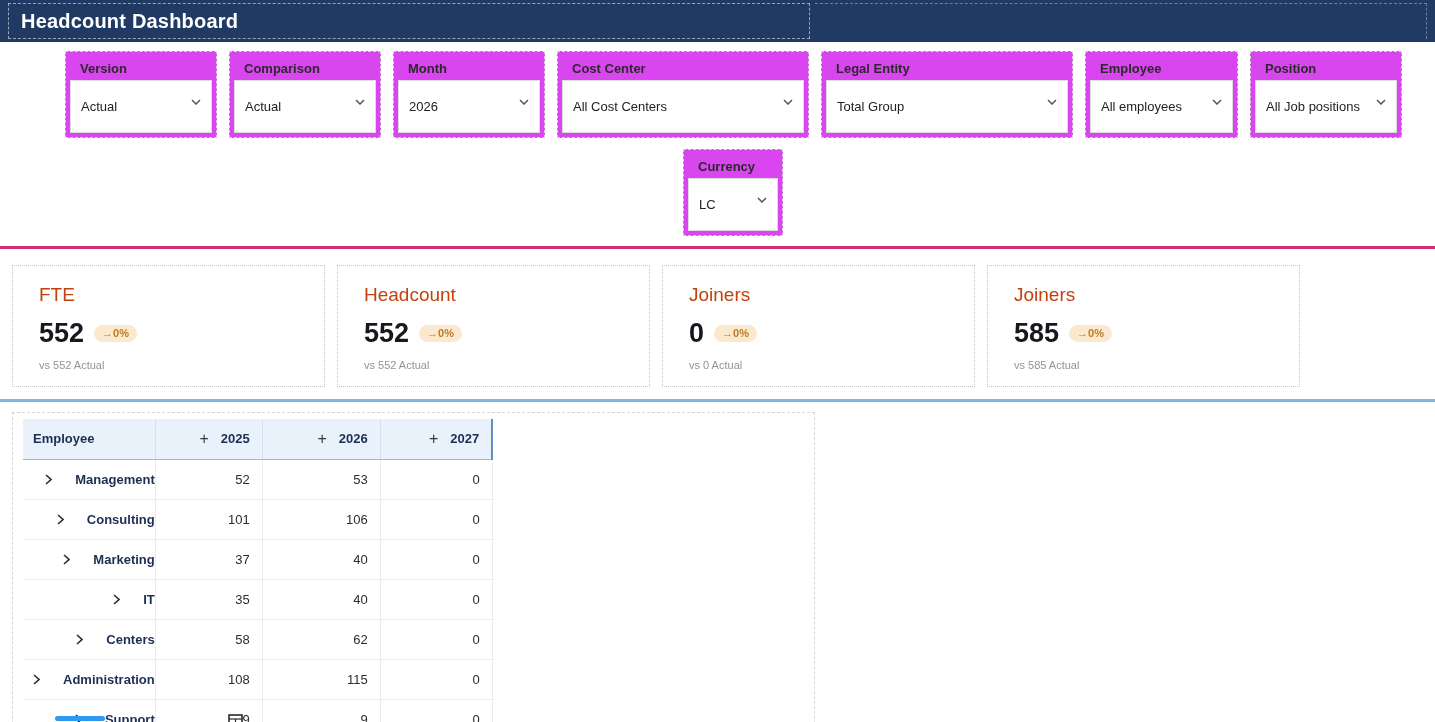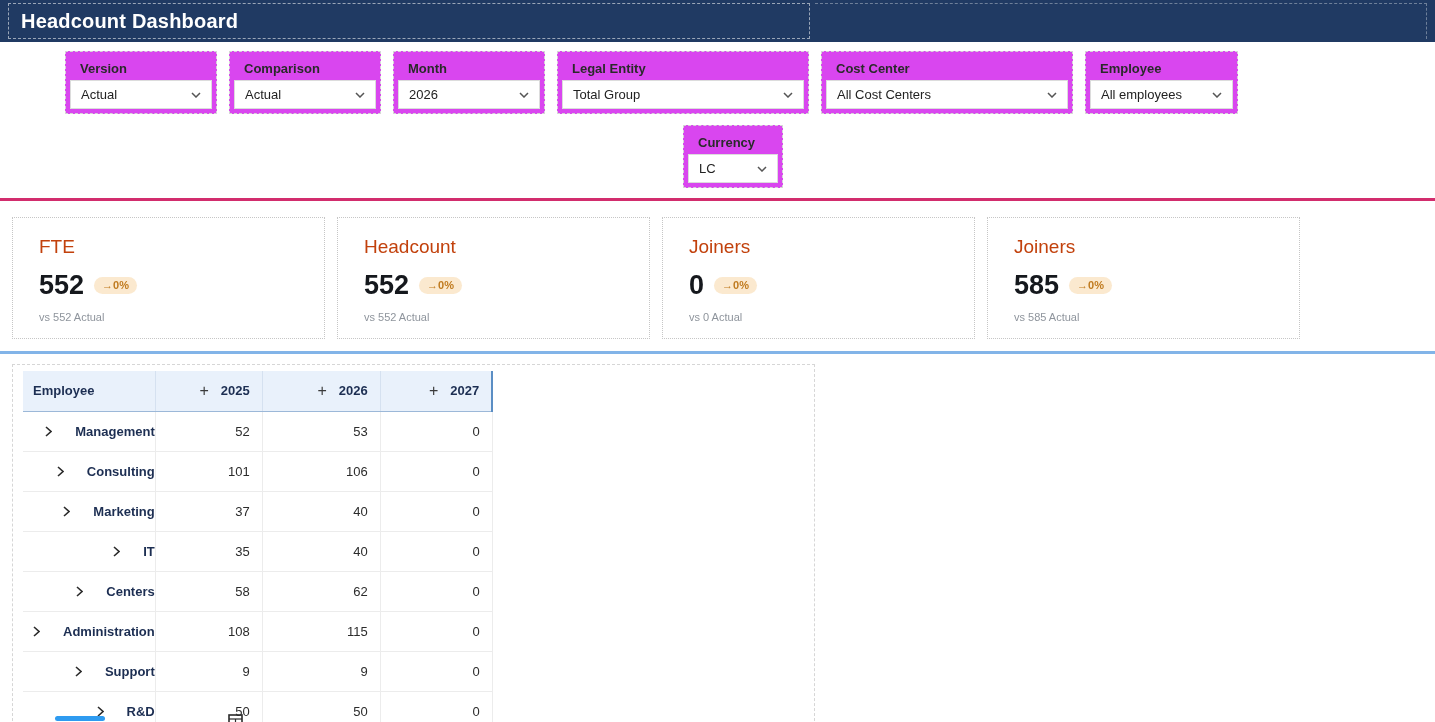--- a/index.html
+++ b/index.html
@@ -12,21 +12,21 @@
   .title-box { height:36px; width:802px; border:1px dashed rgba(255,255,255,.55); display:flex; align-items:center; padding-left:12px; }
   .title-box h1 { color:#ffffff; font-size:20px; font-weight:600; letter-spacing:.2px; }
   .topbar-rest { flex:1; height:36px; margin-left:5px; border-top:1px dashed rgba(255,255,255,.35); border-right:1px dashed rgba(255,255,255,.35); }
 
   
   .filters { padding-top:9px; }
   .filter-row { display:flex; gap:12px; margin-left:65px; }
   .currency-row { margin-left:683px; margin-top:11px; }
   .filter { border:1px dashed #d6d6d6; background:#d946ef; padding:4px; }
   .filter-label { font-size:13px; font-weight:700; color:#2a2a2a; padding:5px 10px 4px 10px; }
-  .filter-select { border:1px solid #dcdcdc; background:#fff; display:flex; justify-content:space-between; align-items:center; padding:6px 10px; font-size:13px; color:#222; cursor:pointer; min-height:28px; }
+  .filter-select { border:1px solid #dcdcdc; background:#fff; display:flex; justify-content:space-between; align-items:flex-start; padding:18px 10px; font-size:13px; color:#222; cursor:pointer; min-height:28px; }
   .filter-select .val { white-space:nowrap; overflow:hidden; text-overflow:ellipsis; }
   .chev-down { flex:0 0 auto; margin-left:6px; display:flex; align-items:center; }
 
   
   .divider { width:100%; }
   .divider.pink { height:3px; background:#d22d6d; margin-top:10px; }
   .divider.blue { height:3px; background:#82b4e8; margin-top:12px; }
 
   
   .kpi-row { display:flex; gap:12px; margin:16px 12px 0 12px; }
@@ -103,55 +103,66 @@
           <span class="val">2026</span>
           <span class="chev-down">
               <svg width="10" height="6" viewBox="0 0 10 6">
                 <path d="M1 1l4 4 4-4" fill="none" stroke="#555" stroke-width="1.5"></path>
               </svg>
             </span>
         </div>
       </div>
 
       <div class="filter" style="width:252px">
+        <div class="filter-label">Cost Center</div>
+        <div class="filter-select">
+          <span class="val">All Cost Centers</span>
+          <span class="chev-down">
+              <svg width="10" height="6" viewBox="0 0 10 6">
+                <path d="M1 1l4 4 4-4" fill="none" stroke="#555" stroke-width="1.5"></path>
+              </svg>
+            </span>
+        </div>
+      </div>
+
+      <div class="filter" style="width:252px">
         <div class="filter-label">Legal Entity</div>
         <div class="filter-select">
           <span class="val">Total Group</span>
-          <span class="chev-down">
-              <svg width="10" height="6" viewBox="0 0 10 6">
-                <path d="M1 1l4 4 4-4" fill="none" stroke="#555" stroke-width="1.5"></path>
-              </svg>
-            </span>
-        </div>
-      </div>
-
-      <div class="filter" style="width:252px">
-        <div class="filter-label">Cost Center</div>
-        <div class="filter-select">
-          <span class="val">All Cost Centers</span>
           <span class="chev-down">
               <svg width="10" height="6" viewBox="0 0 10 6">
                 <path d="M1 1l4 4 4-4" fill="none" stroke="#555" stroke-width="1.5"></path>
               </svg>
             </span>
         </div>
       </div>
 
       <div class="filter" style="width:153px">
         <div class="filter-label">Employee</div>
         <div class="filter-select">
           <span class="val">All employees</span>
           <span class="chev-down">
               <svg width="10" height="6" viewBox="0 0 10 6">
                 <path d="M1 1l4 4 4-4" fill="none" stroke="#555" stroke-width="1.5"></path>
               </svg>
             </span>
         </div>
       </div>
 
+      <div class="filter" style="width:152px">
+        <div class="filter-label">Position</div>
+        <div class="filter-select">
+          <span class="val">All Job positions</span>
+          <span class="chev-down">
+              <svg width="10" height="6" viewBox="0 0 10 6">
+                <path d="M1 1l4 4 4-4" fill="none" stroke="#555" stroke-width="1.5"></path>
+              </svg>
+            </span>
+        </div>
+      </div>
 
     </div>
 
     <div class="filter-row currency-row">
       <div class="filter" style="width:100px">
         <div class="filter-label">Currency</div>
         <div class="filter-select">
           <span class="val">LC</span>
           <span class="chev-down">
               <svg width="10" height="6" viewBox="0 0 10 6">

